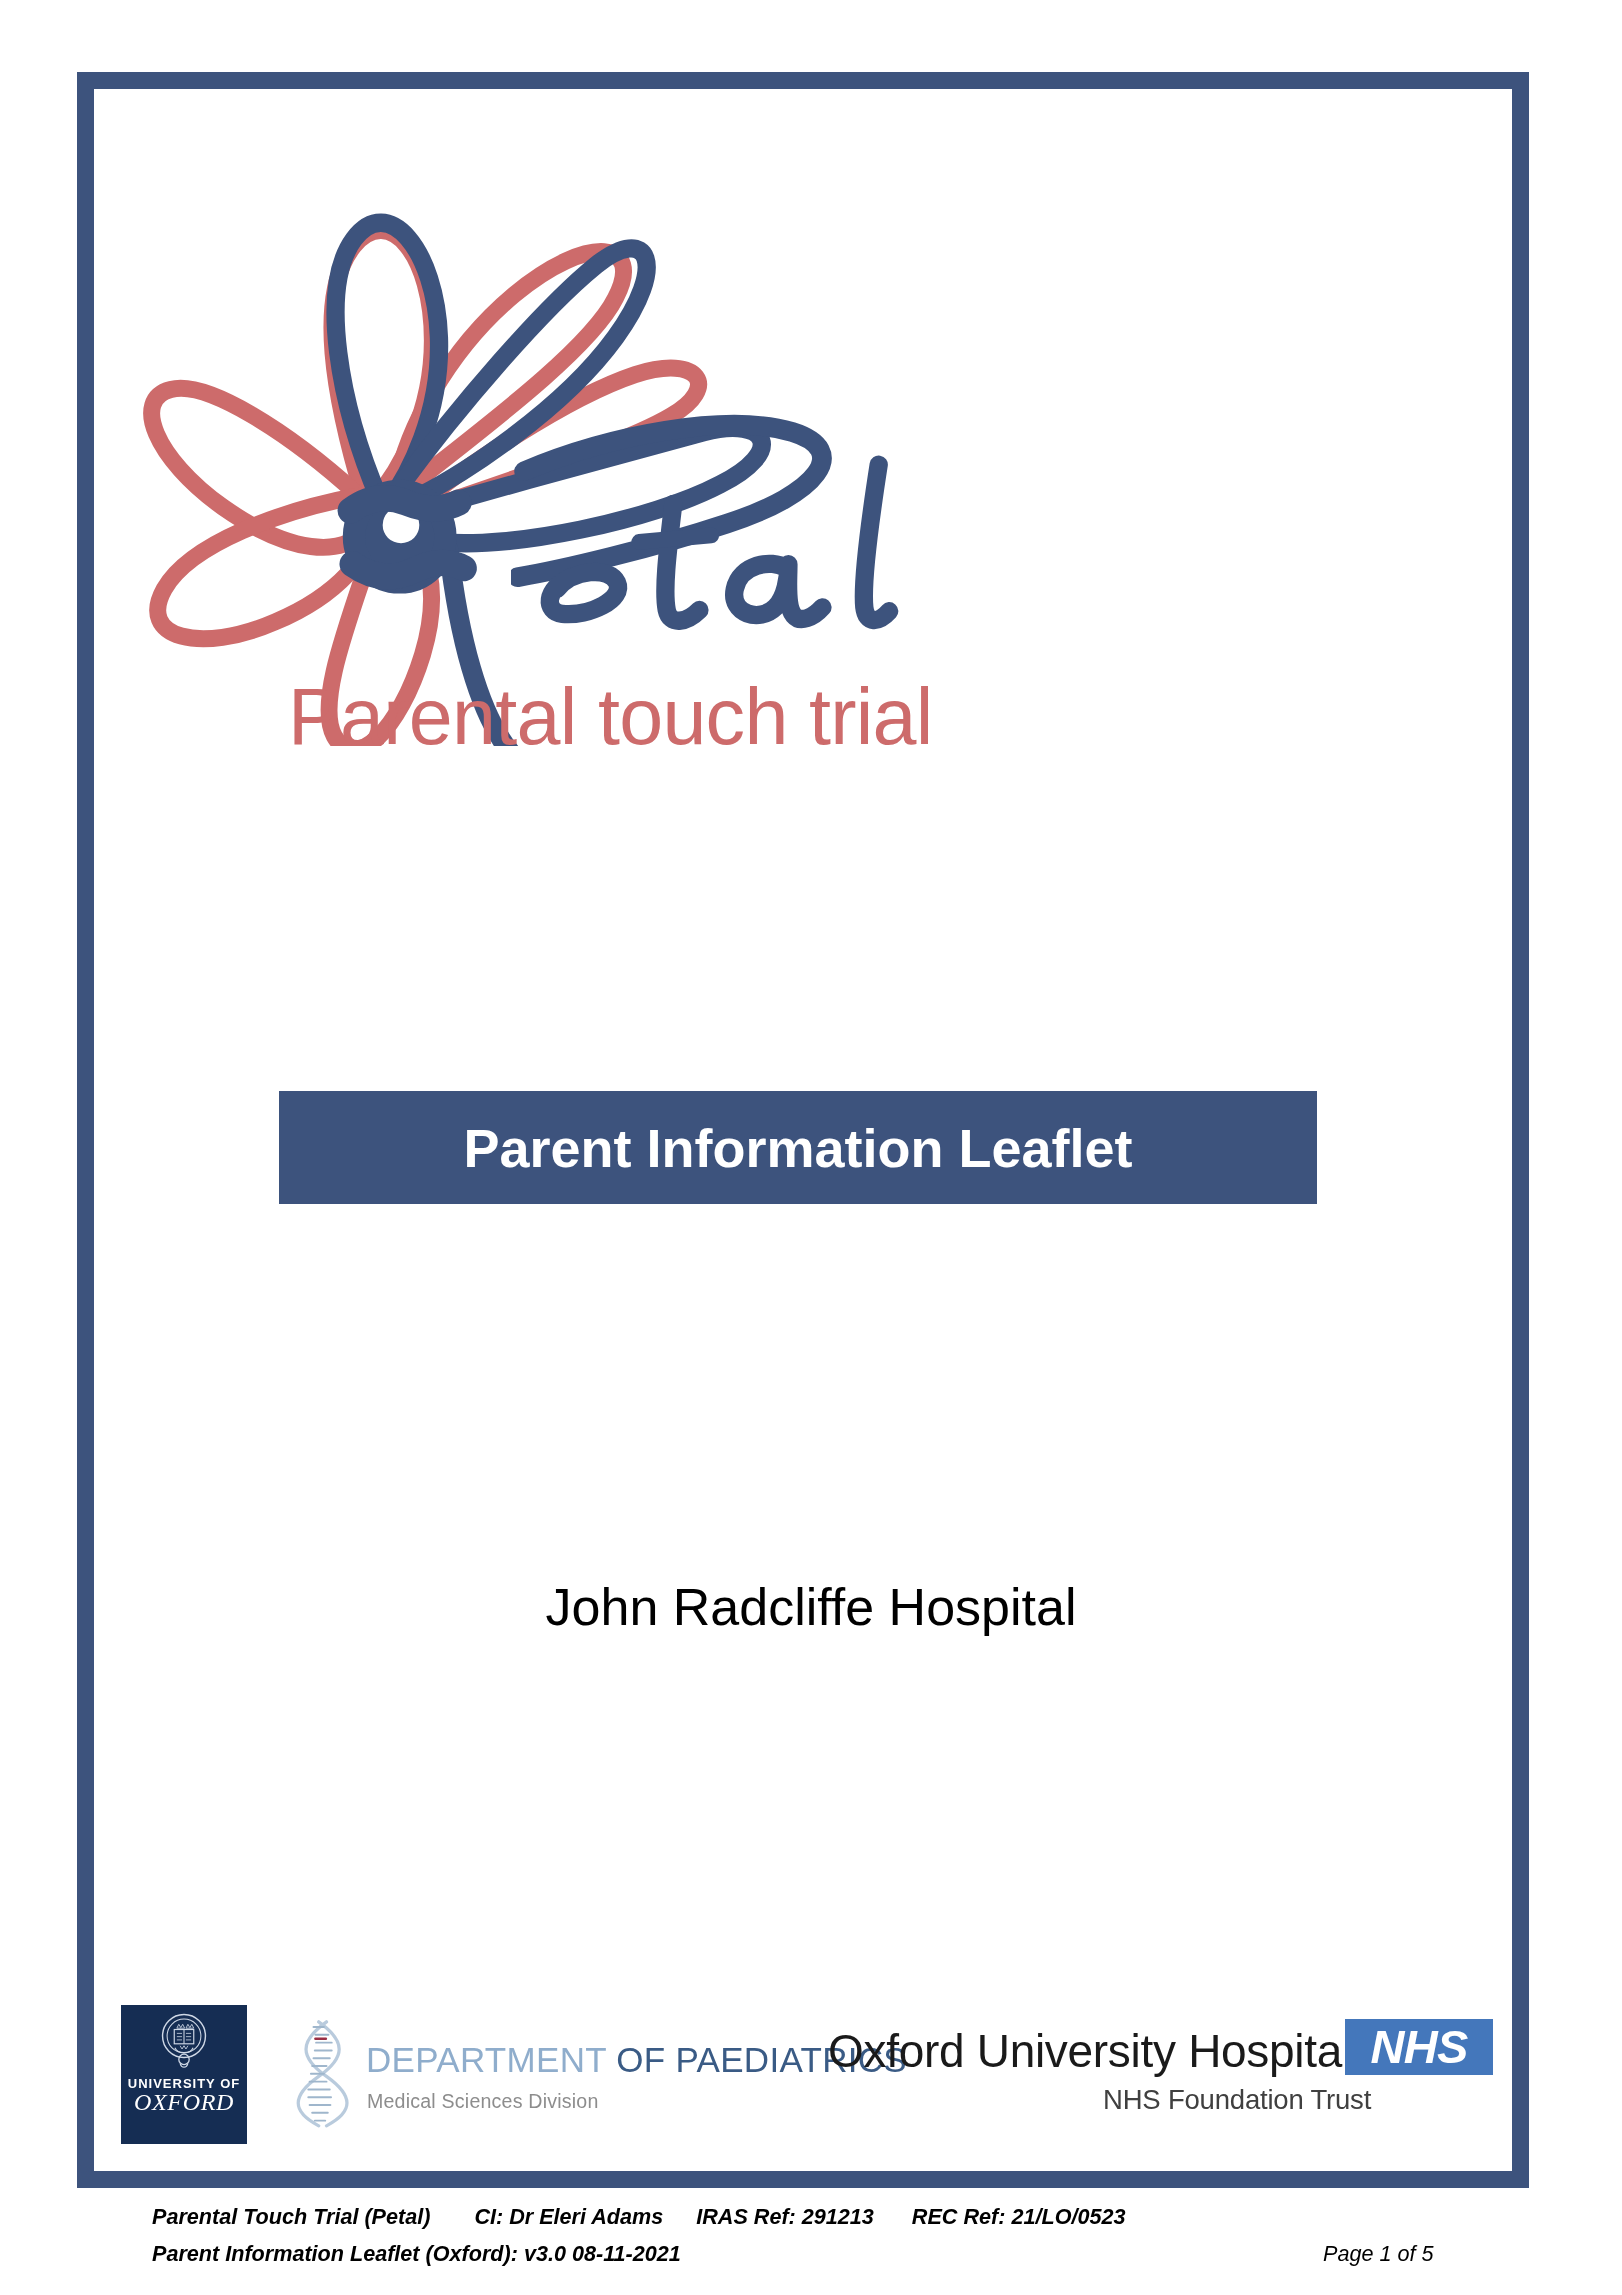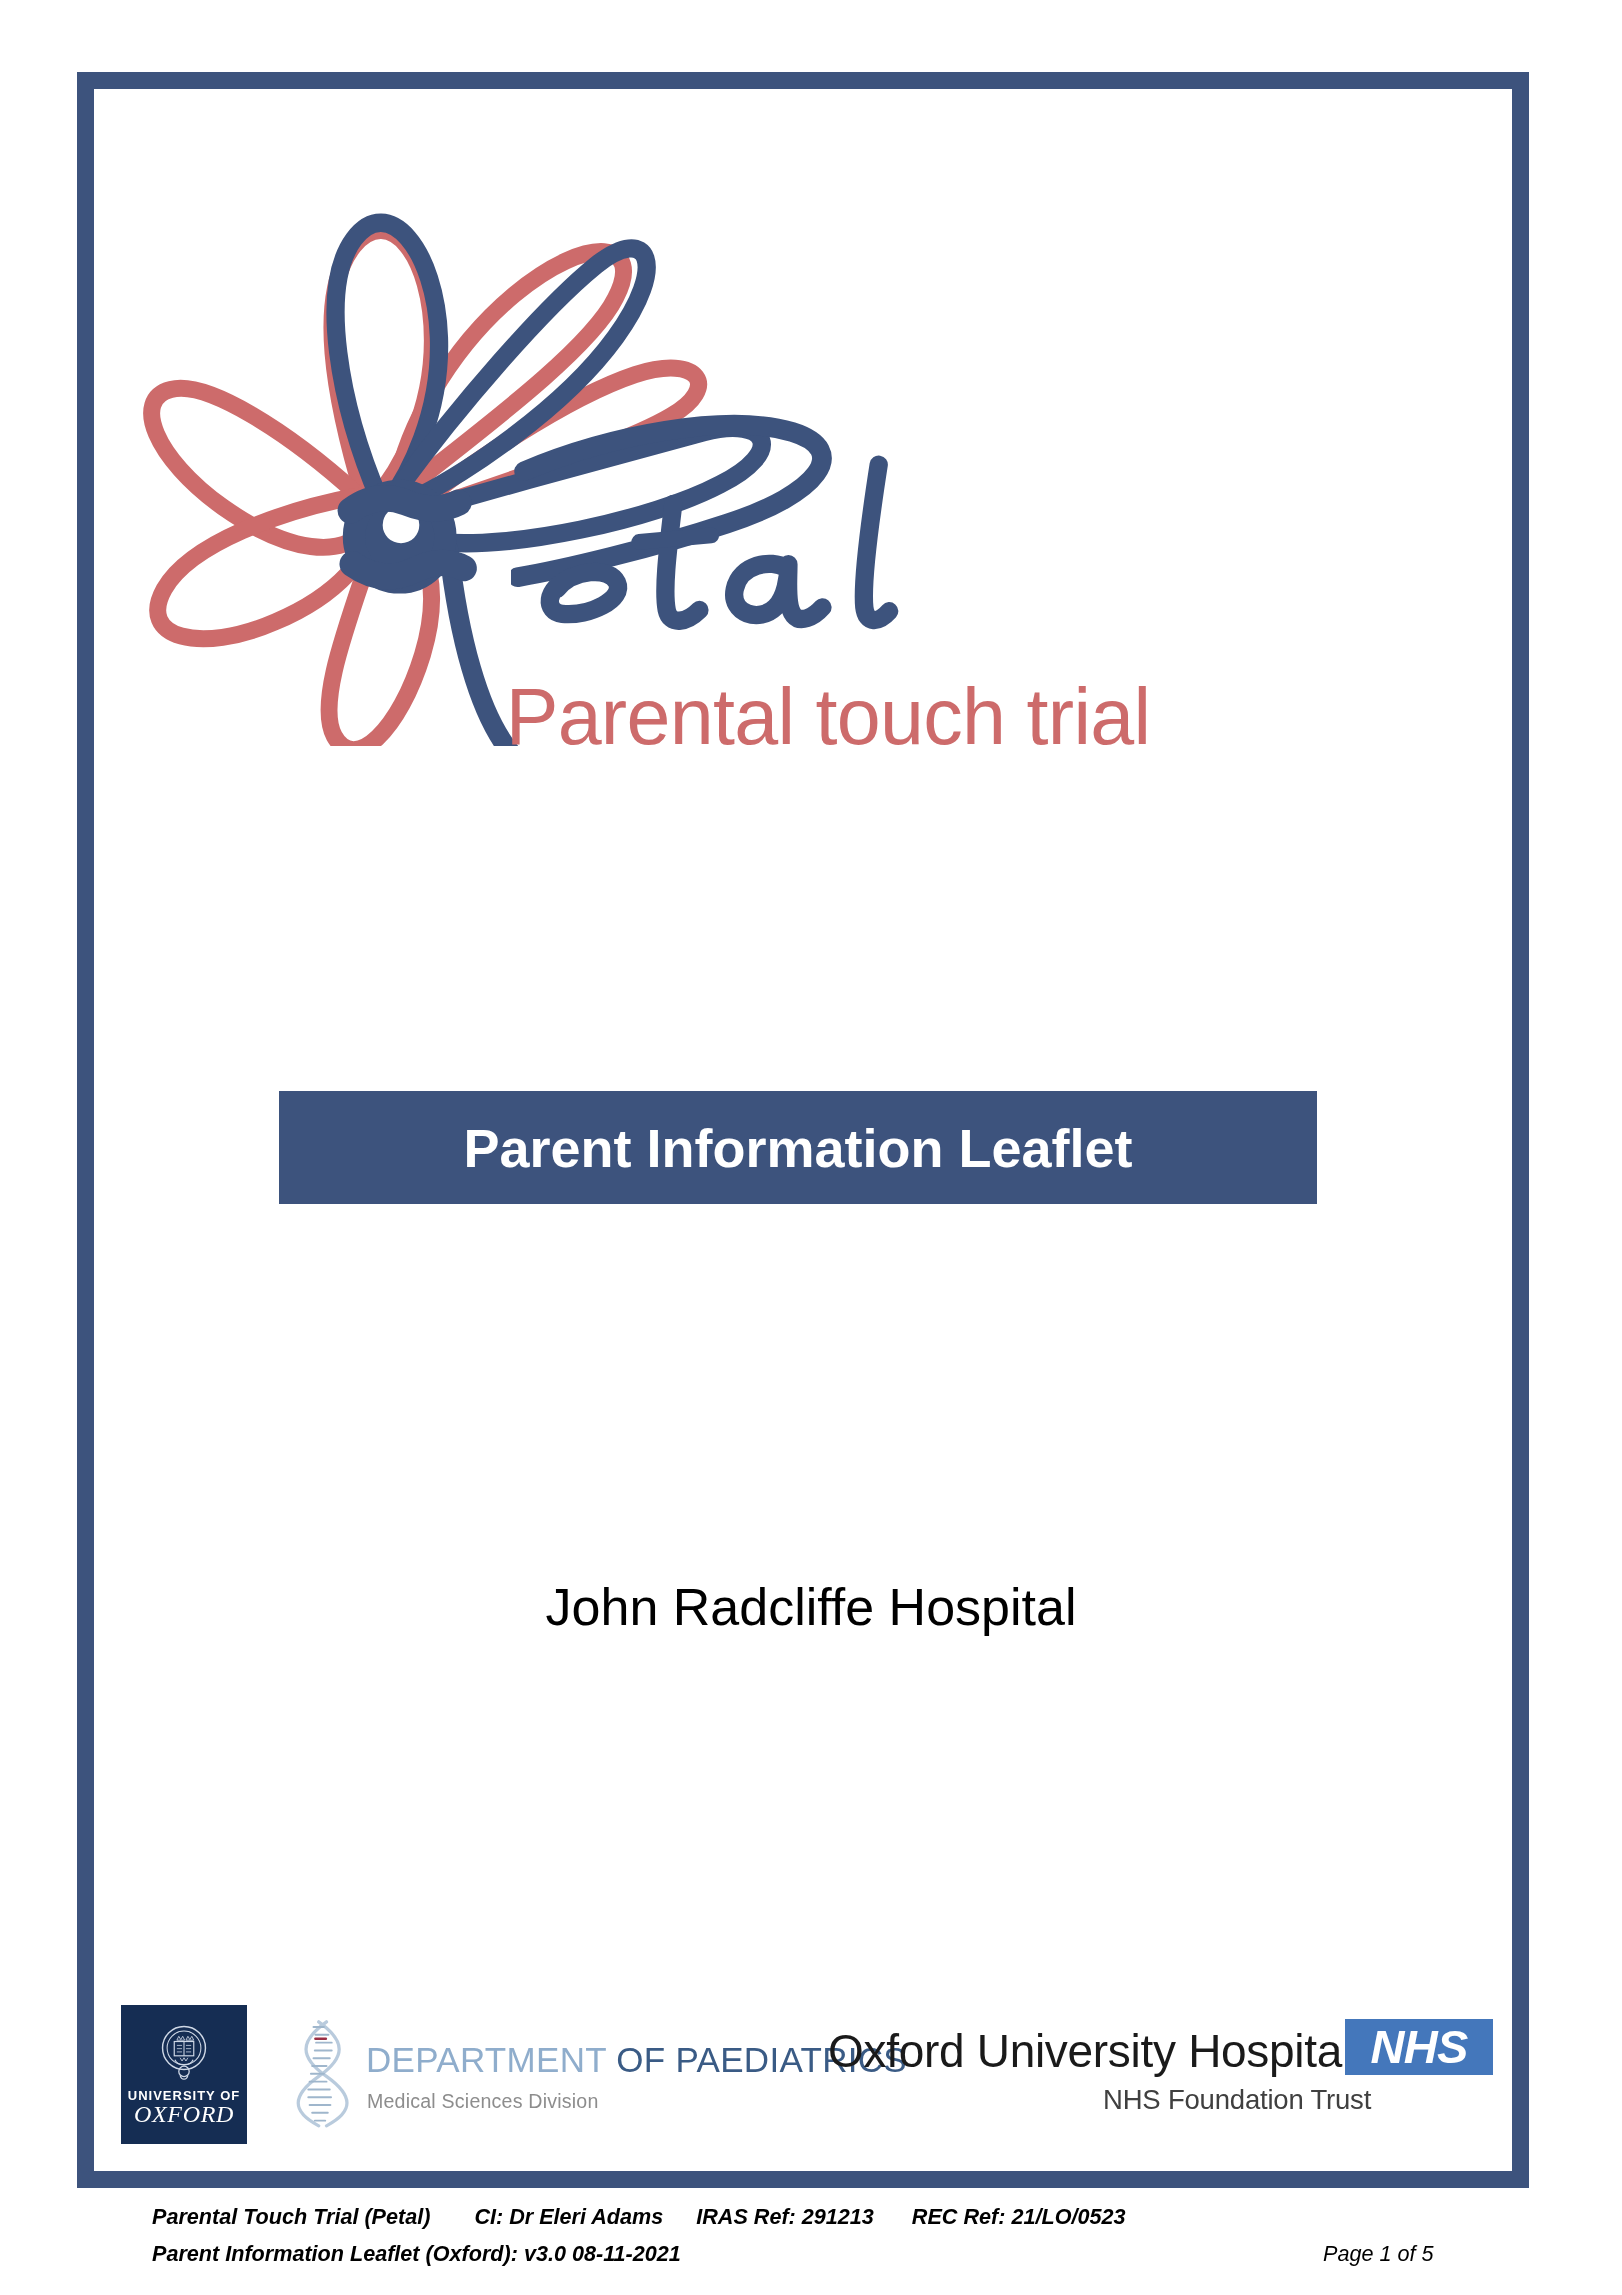--- a/index.html
+++ b/index.html
@@ -52,21 +52,21 @@
   .logo-tagline {
     position: absolute;
     left: 196px;
     top: 579px;
     width: 1080px;
     font-size: 79px;
     font-weight: 400;
     color: #cd6b6b;
     letter-spacing: -0.7px;
     white-space: nowrap;
-    text-align: center;
+    text-align: left;
     font-family: "Liberation Sans", sans-serif;
   }
 
   
   .title-banner {
     position: absolute;
     left: 279px;
     top: 1091px;
     width: 1038px;
     height: 113px;
@@ -107,21 +107,21 @@
   .oxford-logo {
     position: absolute;
     left: 0;
     top: 3.3px;
     width: 126px;
     height: 139px;
     background: #152d53;
     color: #ffffff;
     text-align: center;
     box-sizing: border-box;
-    padding-top: 15px;
+    padding-top: 3px;
   }
   .oxford-crest {
     width: 58px;
     height: 65px;
     margin: 1.3px auto 2.6px auto;
     display: block;
   }
   .oxford-line1 {
     font-size: 13px;
     letter-spacing: 1px;

